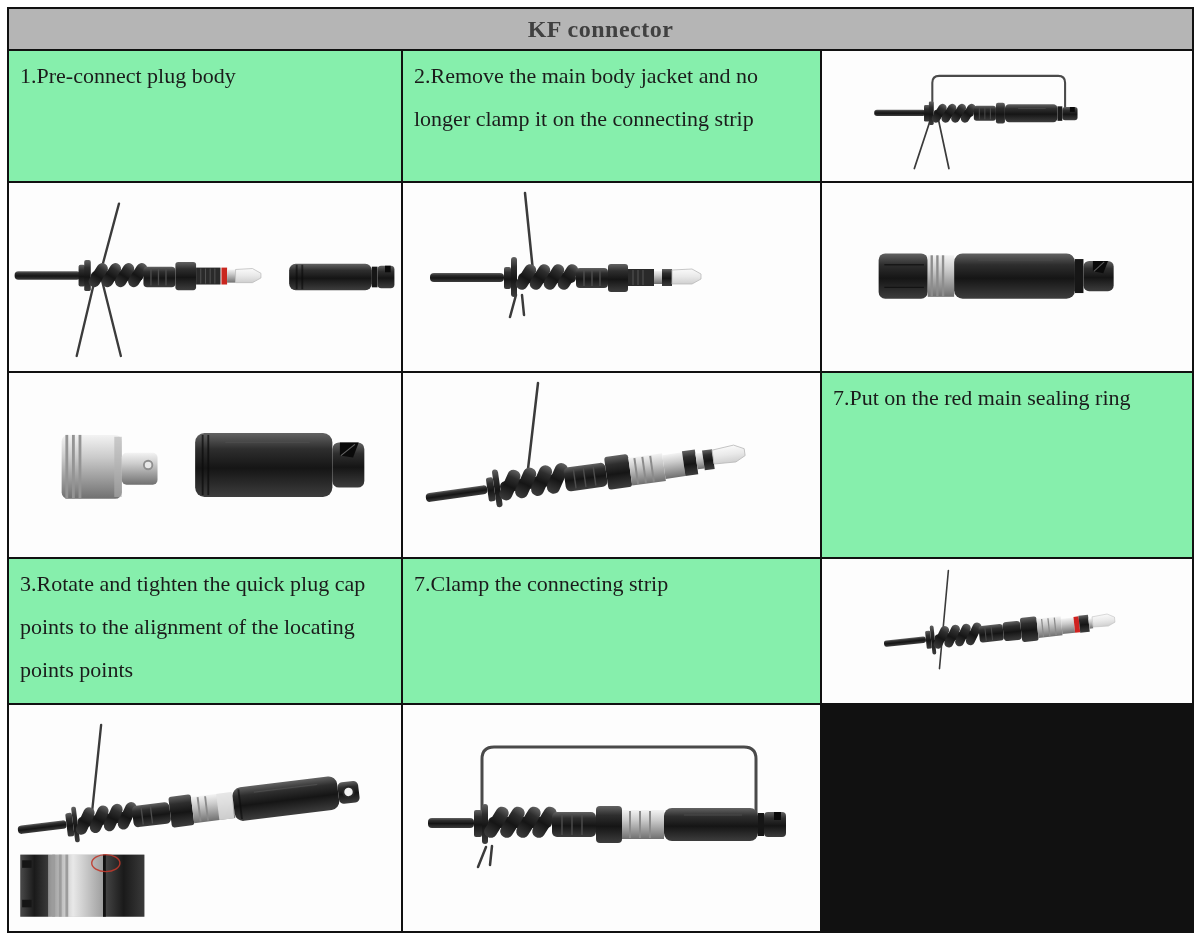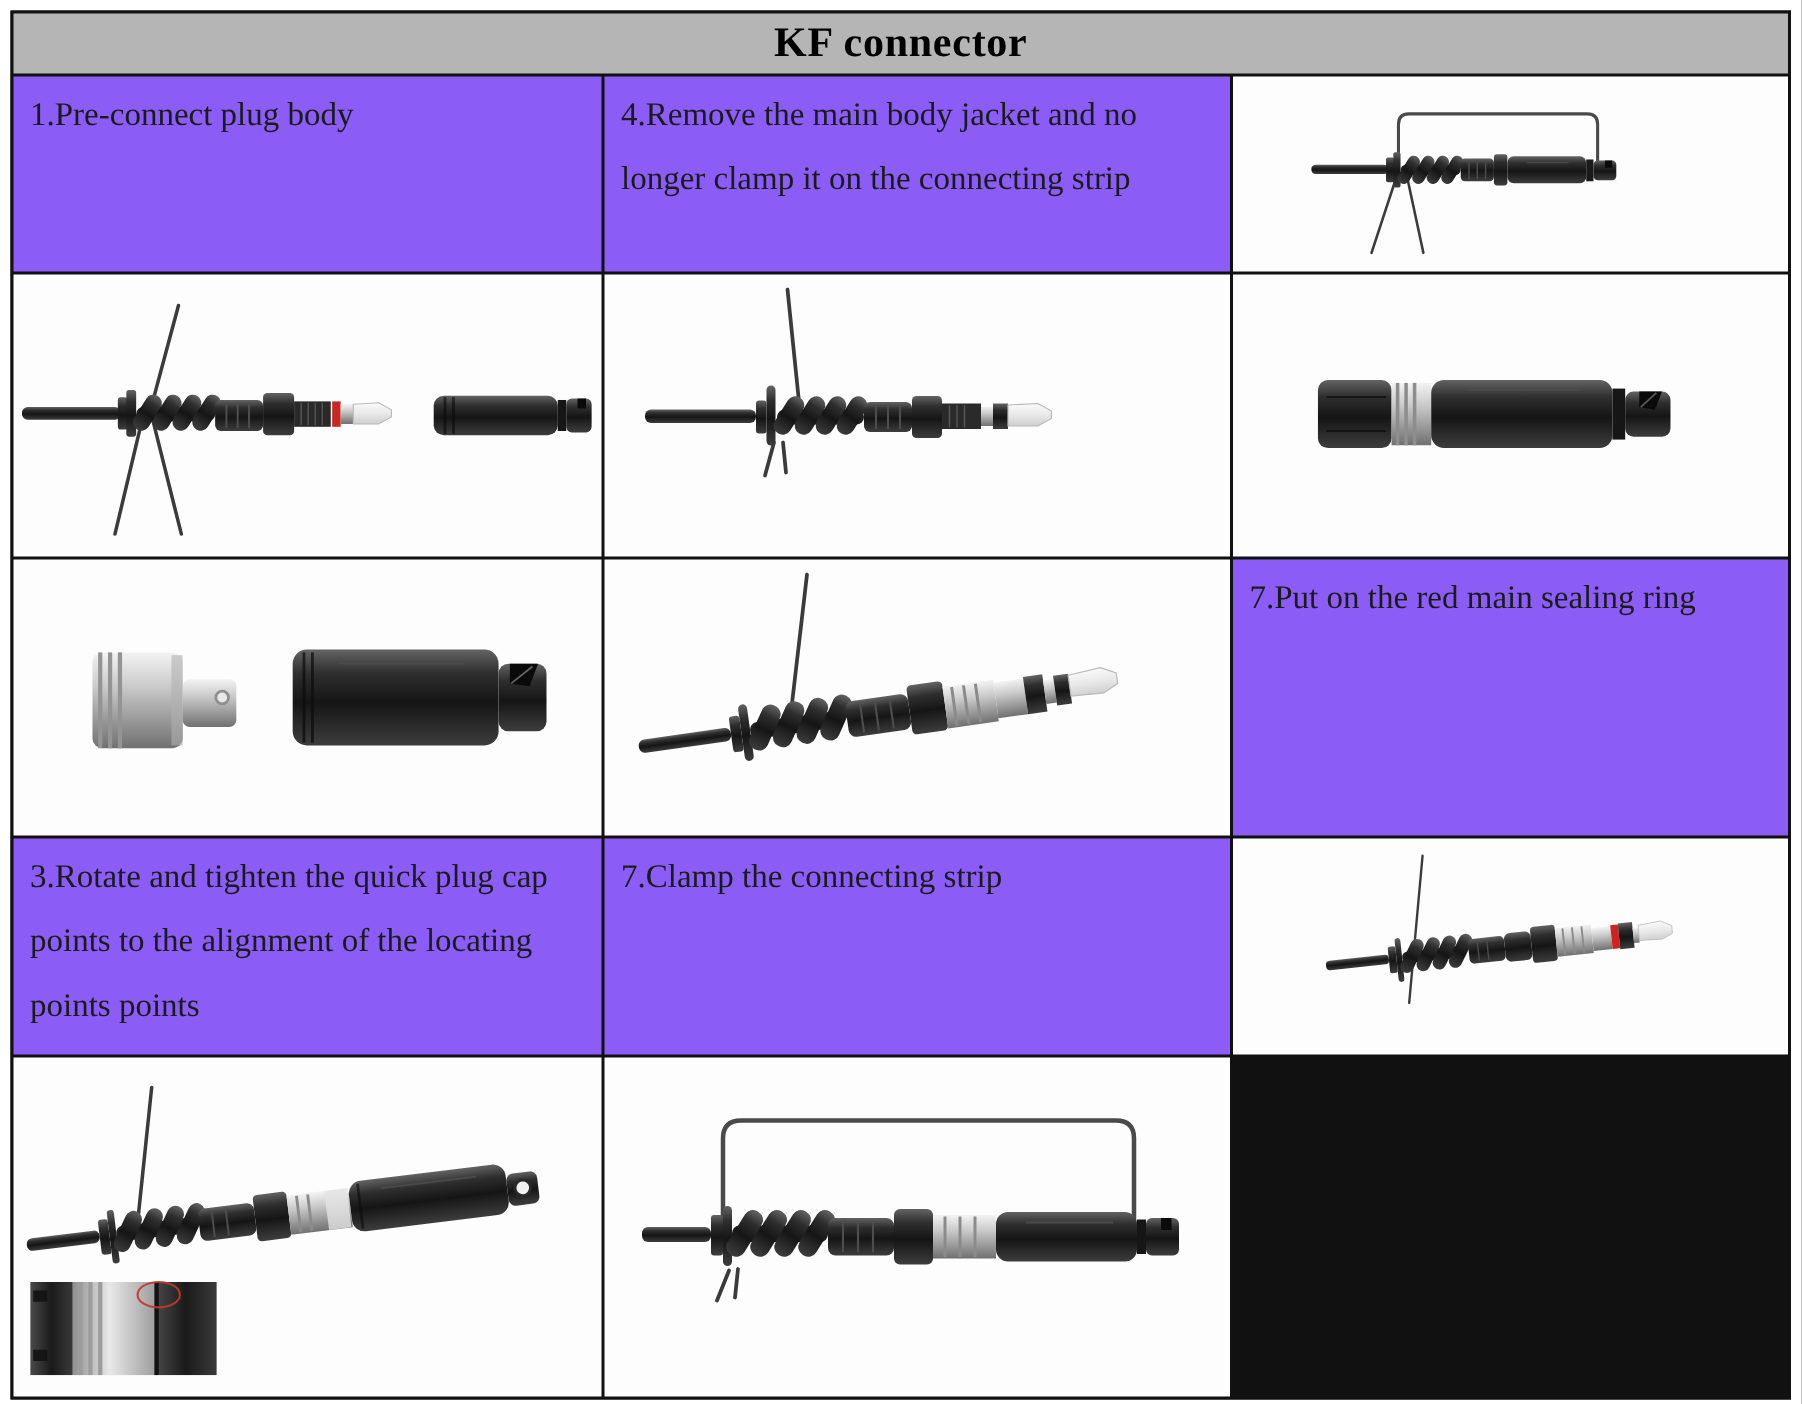--- a/index.html
+++ b/index.html
@@ -4,23 +4,23 @@
 <style>
   html,body{margin:0;padding:0;background:#ffffff;}
   body{width:1201px;height:936px;overflow:hidden;position:relative;
        font-family:"Liberation Serif",serif;color:#1b1b1b;}
   .kf-table{position:absolute;left:7px;top:7px;display:grid;
     grid-template-columns:392px 417px 370px;
     grid-template-rows:40px 130px 188px 184px 144px 226px;
     gap:2px;background:#111;border:2px solid #111;}
   .cell{background:#fdfdfd;}
   .header{grid-column:1/-1;background:#b5b5b5;display:flex;align-items:center;
-    justify-content:center;font-weight:bold;font-size:28px;color:#000000;
+    justify-content:center;font-weight:bold;font-size:24px;color:#404040;
     letter-spacing:.5px;}
-  .caption{background:#8b5cf6;font-size:22px;line-height:43px;
+  .caption{background:#86efac;font-size:22px;line-height:43px;
     padding:3px 26px 20px 11px;}
   .imgcell{display:flex;align-items:center;justify-content:center;overflow:hidden;}
   .imgcell svg{width:100%;height:100%;display:block;}
   .wire{stroke:#3b3b3b;stroke-width:2.5;fill:none;stroke-linecap:round;}
   .loop{stroke:#4a4a4a;stroke-width:3;fill:none;stroke-linecap:round;}
   .groove{stroke:#8b8b8b;stroke-width:2;}
   .facet{stroke:#4d4d4d;stroke-width:1.4;}
   .seam{stroke:#4b4b4b;stroke-width:1.2;fill:none;}
 </style>
 </head>
@@ -56,21 +56,21 @@
       <stop offset="1" stop-color="#9f9f9f"></stop>
     </linearGradient>
   </defs>
 </svg>
 
 <div class="kf-table">
 
   <div class="cell header">KF connector</div>
 
   <div class="cell caption">1.Pre-connect plug body</div>
-  <div class="cell caption">4.Remove the main body jacket and no longer clamp it on the connecting strip</div>
+  <div class="cell caption">2.Remove the main body jacket and no longer clamp it on the connecting strip</div>
 
   <div class="cell imgcell">
     <svg viewBox="0 0 392 188">
       <path class="wire" d="M85,100 L62,170"></path>
       <path class="wire" d="M97,100 L112,170"></path>
       <path class="loop" d="M88,86 L88,46 Q88,36 98,36 L270,36 Q280,36 280,46 L280,86"></path>
       <rect x="4" y="85" width="74" height="9" rx="4" fill="url(#gDark)"></rect>
       <rect x="76" y="78" width="8" height="24" rx="2" fill="url(#gDark)"></rect>
       <rect x="83" y="73" width="7" height="34" rx="2" fill="url(#gDark)"></rect>
       <g>

